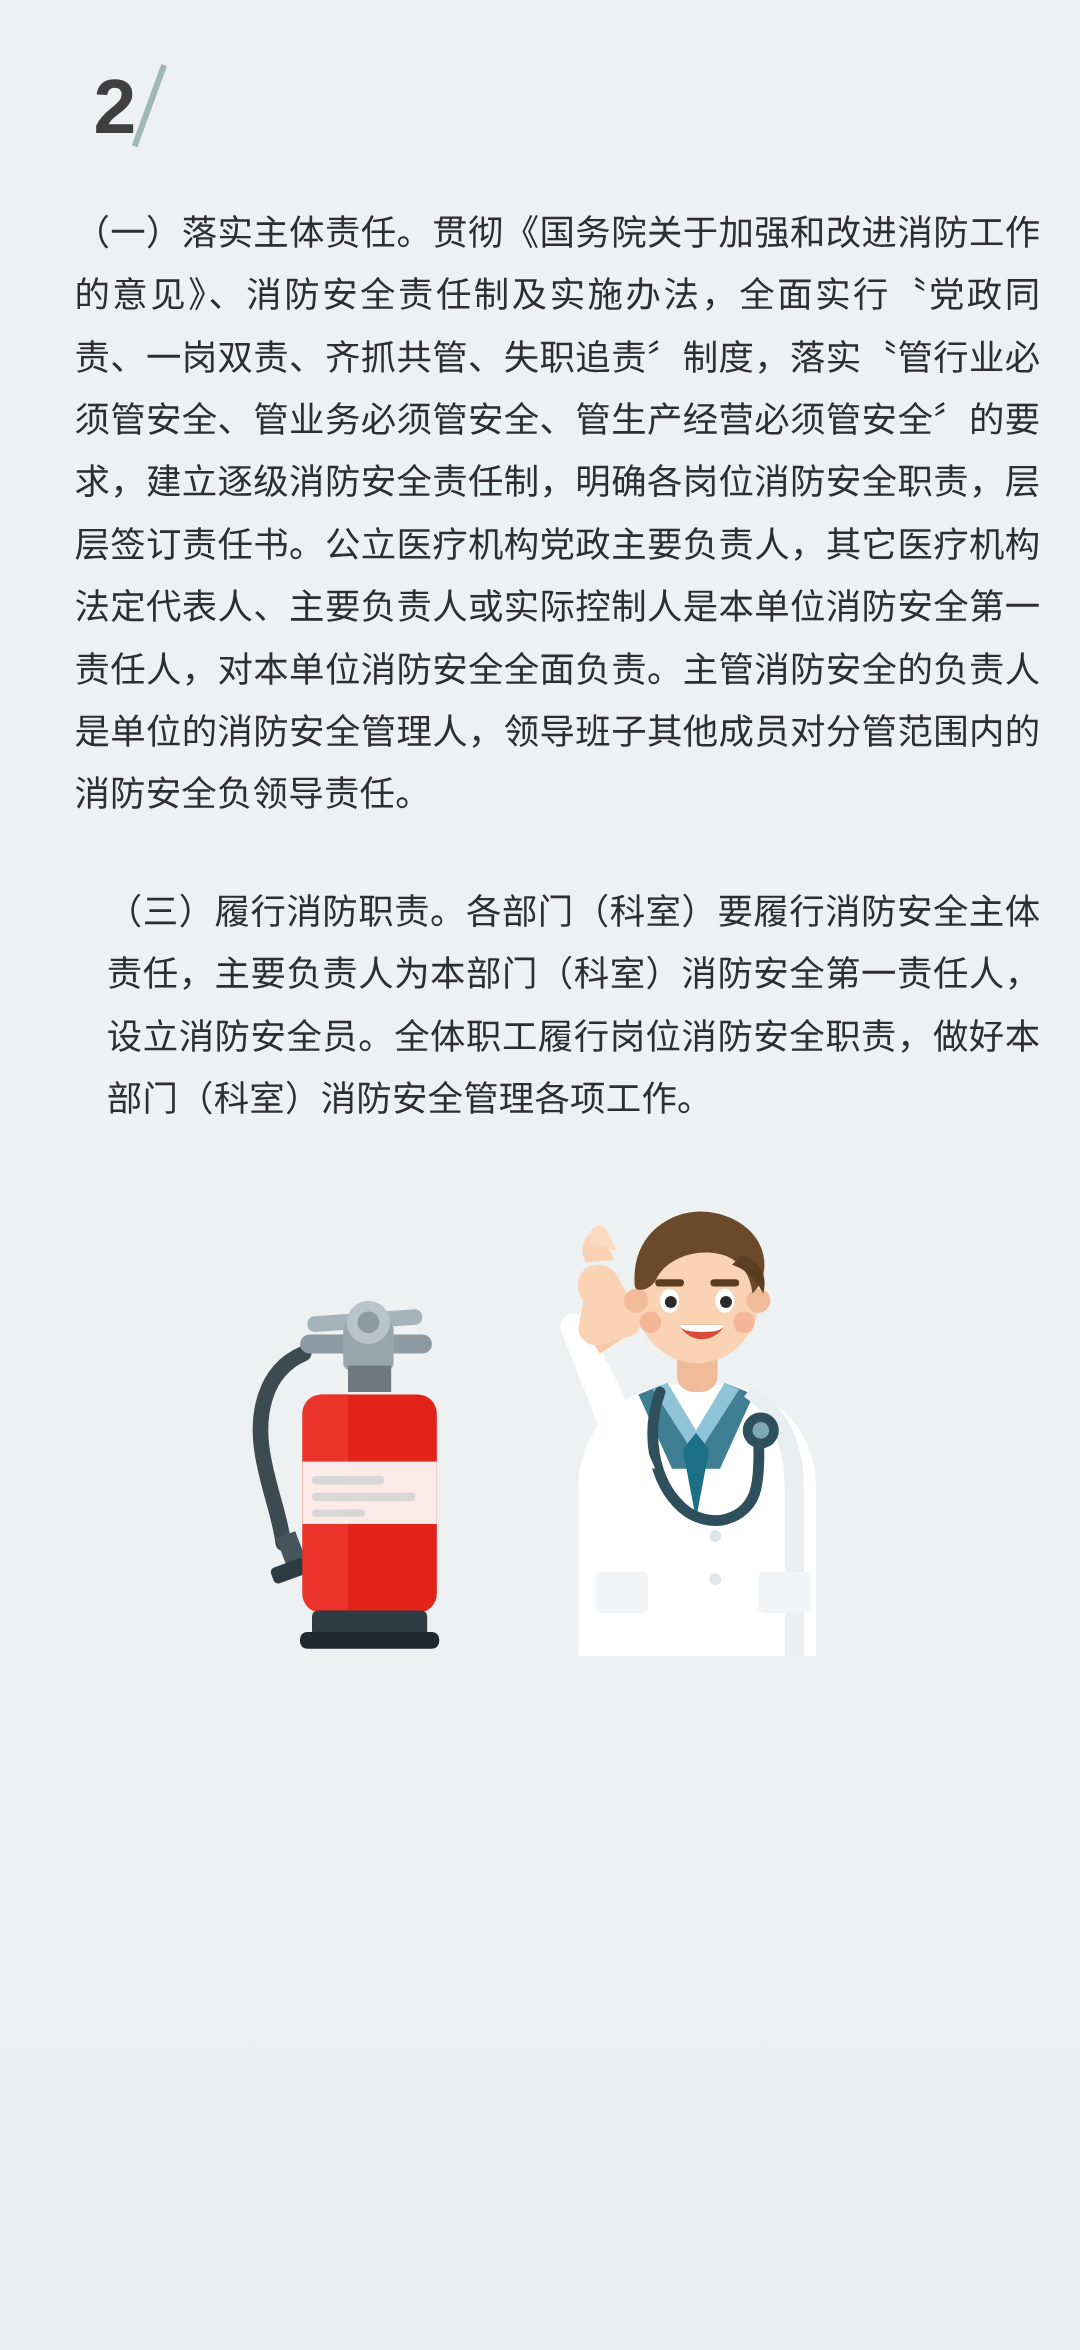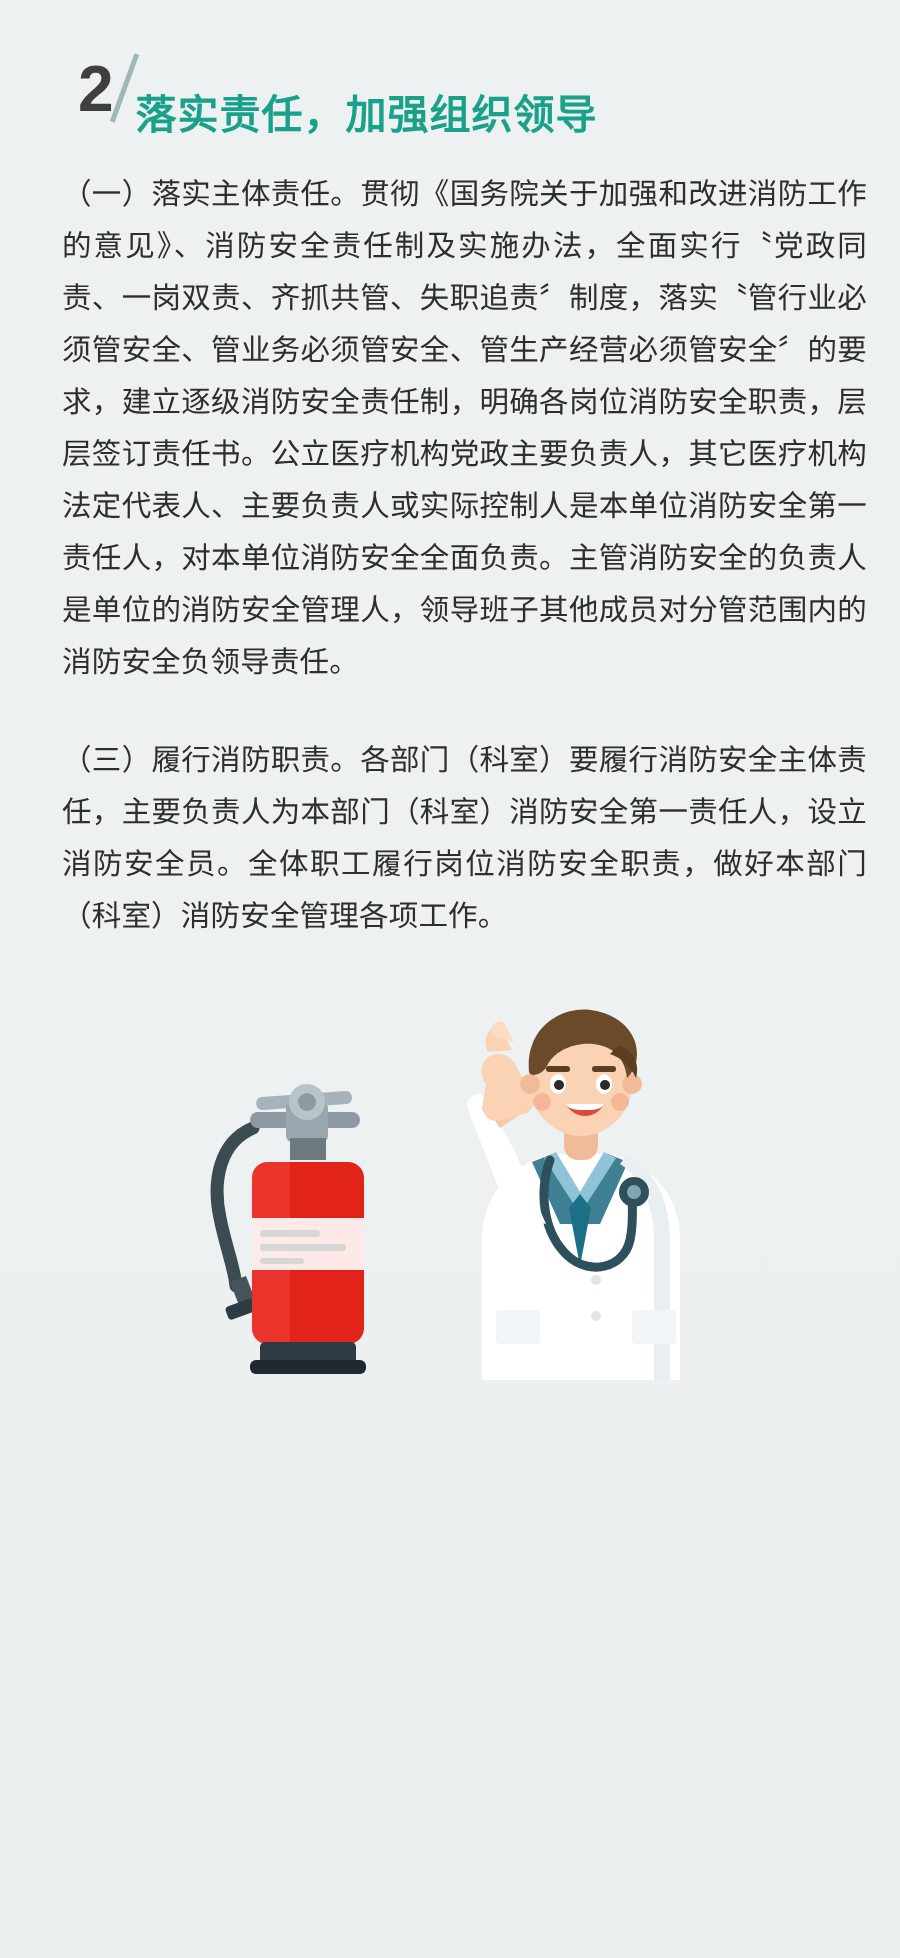--- a/index.html
+++ b/index.html
@@ -76,21 +76,21 @@
     font-size: 29.5px;
     line-height: 52px;
     color: #2e2e2e;
     text-align: justify;
     text-justify: inter-ideograph;
     margin: 0 0 46px 0;
     letter-spacing: 0.2px;
     font-family: "DejaVu Sans", "Liberation Sans", sans-serif;
     text-indent: 0;
   }
-  .para:last-child { margin-bottom: 0; }
+  .para:last-child { margin-bottom: 0; margin-left: 27px; }
 
   
   .illustration {
     position: relative;
     height: 420px;
     margin-top: 18px;
   }
   .illu-inner {
     position: absolute;
     left: 0; right: 0; bottom: 0;
@@ -103,21 +103,20 @@
 </head>
 <body>
 
 <div class="page">
 
   <div class="heading">
     <div class="heading-number">2</div>
     <div class="heading-slash">
         <span></span>
       </div>
-    <div class="heading-title">落实责任，加强组织领导</div>
   </div>
 
   <div class="content">
     <p class="para">（一）落实主体责任。贯彻《国务院关于加强和改进消防工作的意见》、消防安全责任制及实施办法，全面实行〝党政同责、一岗双责、齐抓共管、失职追责〞制度，落实〝管行业必须管安全、管业务必须管安全、管生产经营必须管安全〞的要求，建立逐级消防安全责任制，明确各岗位消防安全职责，层层签订责任书。公立医疗机构党政主要负责人，其它医疗机构法定代表人、主要负责人或实际控制人是本单位消防安全第一责任人，对本单位消防安全全面负责。主管消防安全的负责人是单位的消防安全管理人，领导班子其他成员对分管范围内的消防安全负领导责任。</p>
     <p class="para">（三）履行消防职责。各部门（科室）要履行消防安全主体责任，主要负责人为本部门（科室）消防安全第一责任人，设立消防安全员。全体职工履行岗位消防安全职责，做好本部门（科室）消防安全管理各项工作。</p>
   </div>
 
   <div class="illustration">
     <div class="illu-inner">
 

